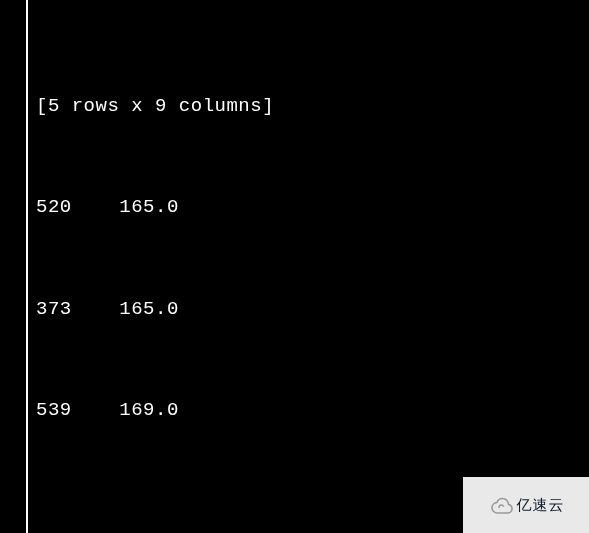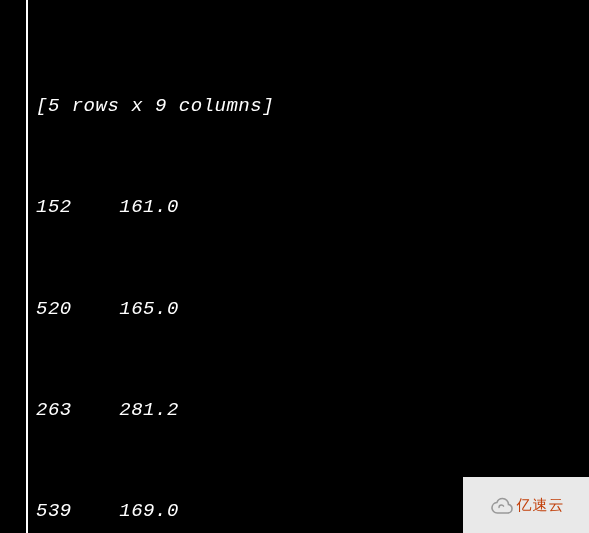--- a/index.html
+++ b/index.html
@@ -34,21 +34,20 @@
       position: absolute;
       left: 26px;
       top: 0;
       width: 2px;
       height: 100%;
       background: #ffffff;
     }
     .line {
       display: block;
       letter-spacing: 0.5px;
-      font-style: italic;
     }
     .watermark {
       position: absolute;
       right: 0;
       bottom: 0;
       width: 126px;
       height: 56px;
       background: #e9e9e9;
       display: flex;
       align-items: center;
@@ -59,35 +58,34 @@
       align-items: center;
       gap: 3px;
     }
     .cloud-icon {
       width: 26px;
       height: 18px;
     }
     .watermark-text {
       font-family: "Microsoft YaHei", "SimHei", sans-serif;
       font-size: 15px;
-      color: #c2410c;
+      color: #0f172a;
       letter-spacing: 1px;
       white-space: nowrap;
     }
   </style>
 </head>
 <body>
 
 <div class="terminal">
   <div class="left-bar"></div>
   <div class="terminal-inner">
     <span class="line">[5 rows x 9 columns]</span>
-    <span class="line">152    161.0</span>
     <span class="line">520    165.0</span>
-    <span class="line">263    281.2</span>
+    <span class="line">373    165.0</span>
     <span class="line">539    169.0</span>
     
     
     
     
     
     
     
     
     

